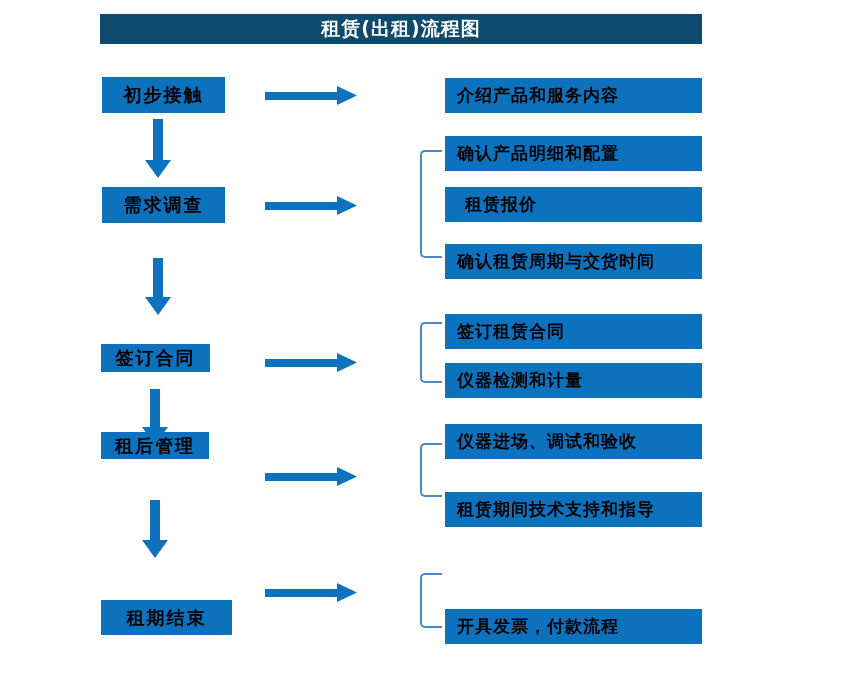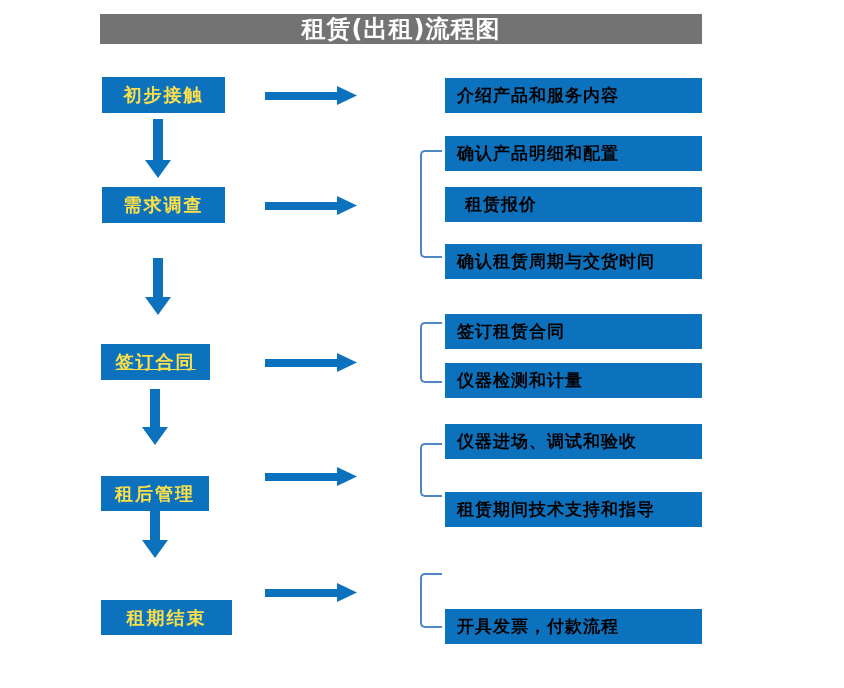--- a/index.html
+++ b/index.html
@@ -14,33 +14,33 @@
     height: 688px;
     background: #ffffff;
     overflow: hidden;
   }
   .title-bar {
     position: absolute;
     left: 100px;
     top: 14px;
     width: 602px;
     height: 30px;
-    background: #737373;
+    background: #0c4a6e;
     color: #ffffff;
     font-weight: bold;
-    font-size: 24px;
+    font-size: 19px;
     display: flex;
     align-items: center;
     justify-content: center;
     letter-spacing: 1px;
   }
   .stage-box {
     position: absolute;
     background: #0C72BE;
-    color: #fde047;
+    color: #000000;
     font-weight: bold;
     font-size: 18px;
     display: flex;
     align-items: center;
     justify-content: center;
     letter-spacing: 2px;
     white-space: nowrap;
   }
   .detail-box {
     position: absolute;
@@ -74,22 +74,22 @@
 </style>
 </head>
 <body>
 
 <div id="canvas">
 
   <div class="title-bar">租赁(出租)流程图</div>
 
   <div class="stage-box" style="left:102px; top:77px;  width:123px; height:36px;">初步接触</div>
   <div class="stage-box" style="left:102px; top:187px; width:123px; height:36px;">需求调查</div>
-  <div class="stage-box" style="left:101px; top:344px; width:109px; height:36px;text-decoration:underline;">签订合同</div>
-  <div class="stage-box" style="left:101px; top:476px; width:108px; height:35px;">租后管理</div>
+  <div class="stage-box" style="left:101px; top:344px; width:109px; height:28px;">签订合同</div>
+  <div class="stage-box" style="left:101px; top:432px; width:108px; height:27px;">租后管理</div>
   <div class="stage-box" style="left:101px; top:600px; width:131px; height:35px;">租期结束</div>
 
   <svg class="arrow-svg" style="left:145px; top:119px;" width="26" height="59" viewBox="0 0 26 59">
     <rect x="8" y="0" width="10" height="43" fill="#0C72BE"></rect>
     <polygon points="0,41 26,41 13,59" fill="#0C72BE"></polygon>
   </svg>
   <svg class="arrow-svg" style="left:145px; top:258px;" width="26" height="57" viewBox="0 0 26 57">
     <rect x="8" y="0" width="10" height="41" fill="#0C72BE"></rect>
     <polygon points="0,39 26,39 13,57" fill="#0C72BE"></polygon>
   </svg>

